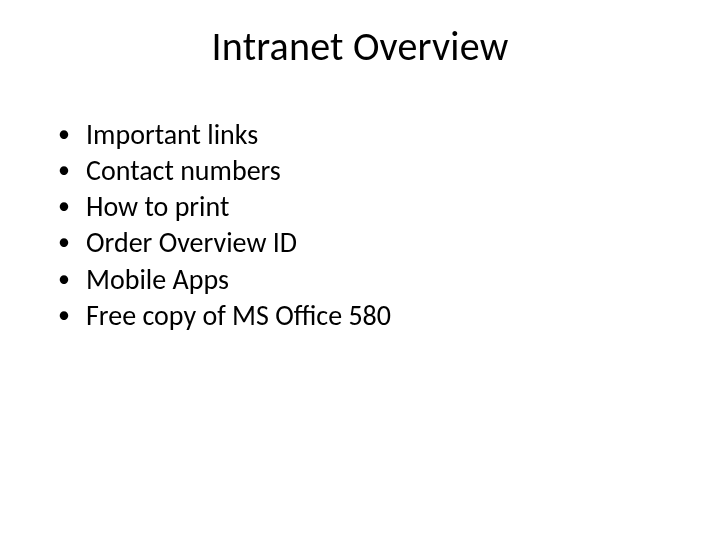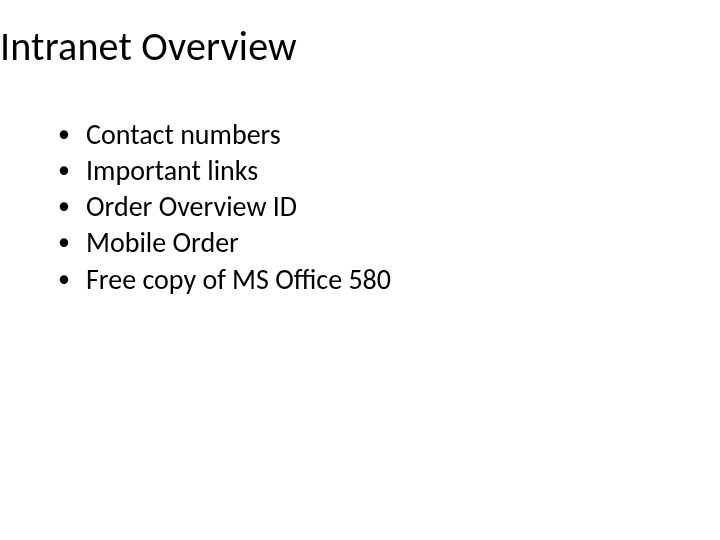--- a/index.html
+++ b/index.html
@@ -15,20 +15,21 @@
       position: relative;
       width: 720px;
       height: 540px;
       box-sizing: border-box;
     }
     .title {
       position: absolute;
       top: 22px;
       left: 0;
       width: 720px;
+      text-align: center;
       font-size: 40px;
       font-weight: 400;
       letter-spacing: 0.2px;
     }
     .body {
       position: absolute;
       top: 118px;
       left: 58px;
       right: 58px;
     }
@@ -53,20 +54,21 @@
       line-height: 1.35;
     }
   </style>
 </head>
 <body>
 
 <div class="slide">
   <div class="title">Intranet Overview</div>
   <div class="body">
     <ul class="bullets">
+      <li>Important links</li>
       <li>Contact numbers</li>
-      <li>Important links</li>
+      <li>How to print</li>
       <li>Order Overview ID</li>
-      <li>Mobile Order</li>
+      <li>Mobile Apps</li>
       <li>Free copy of MS Office 580</li>
     </ul>
   </div>
 </div>
 
 </body></html>

